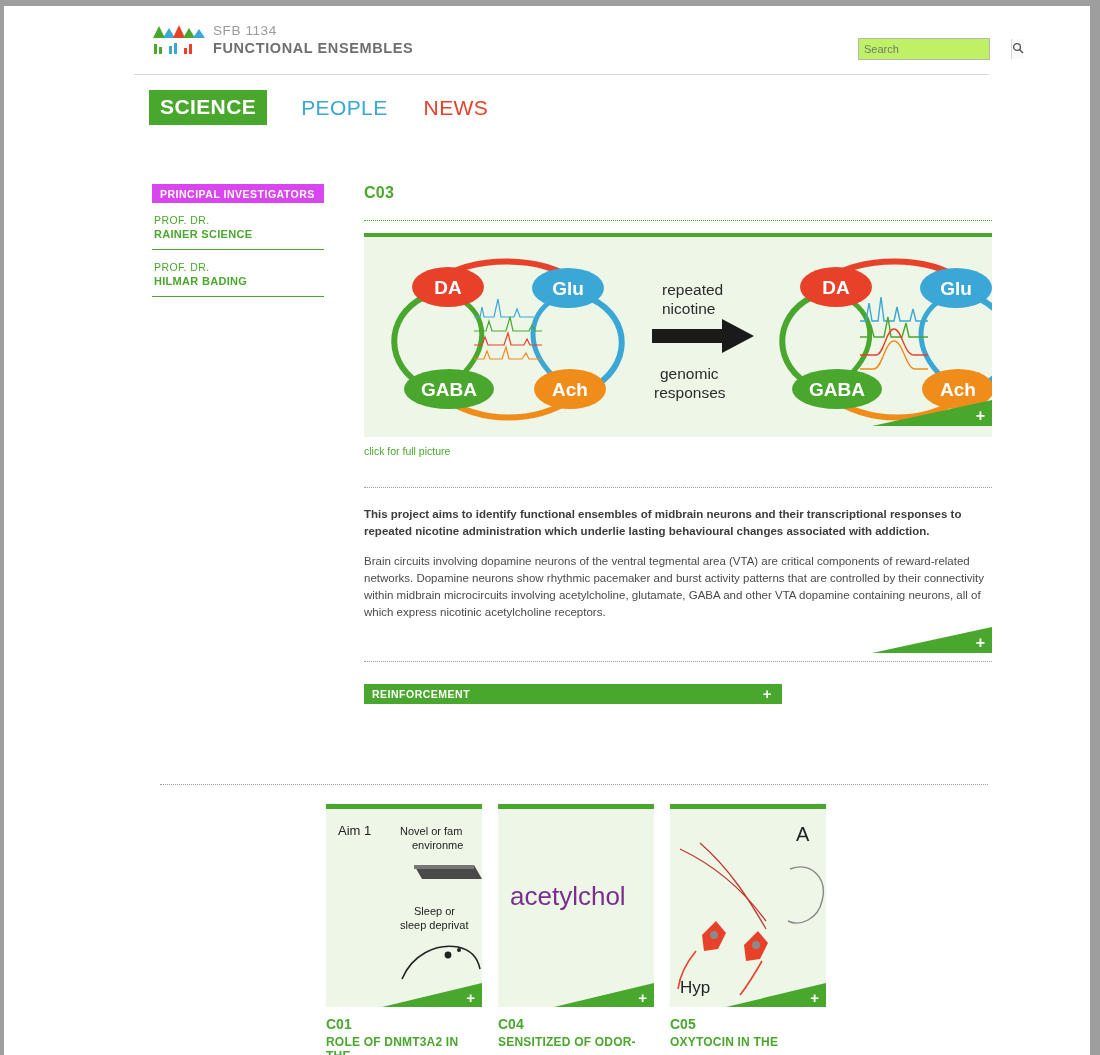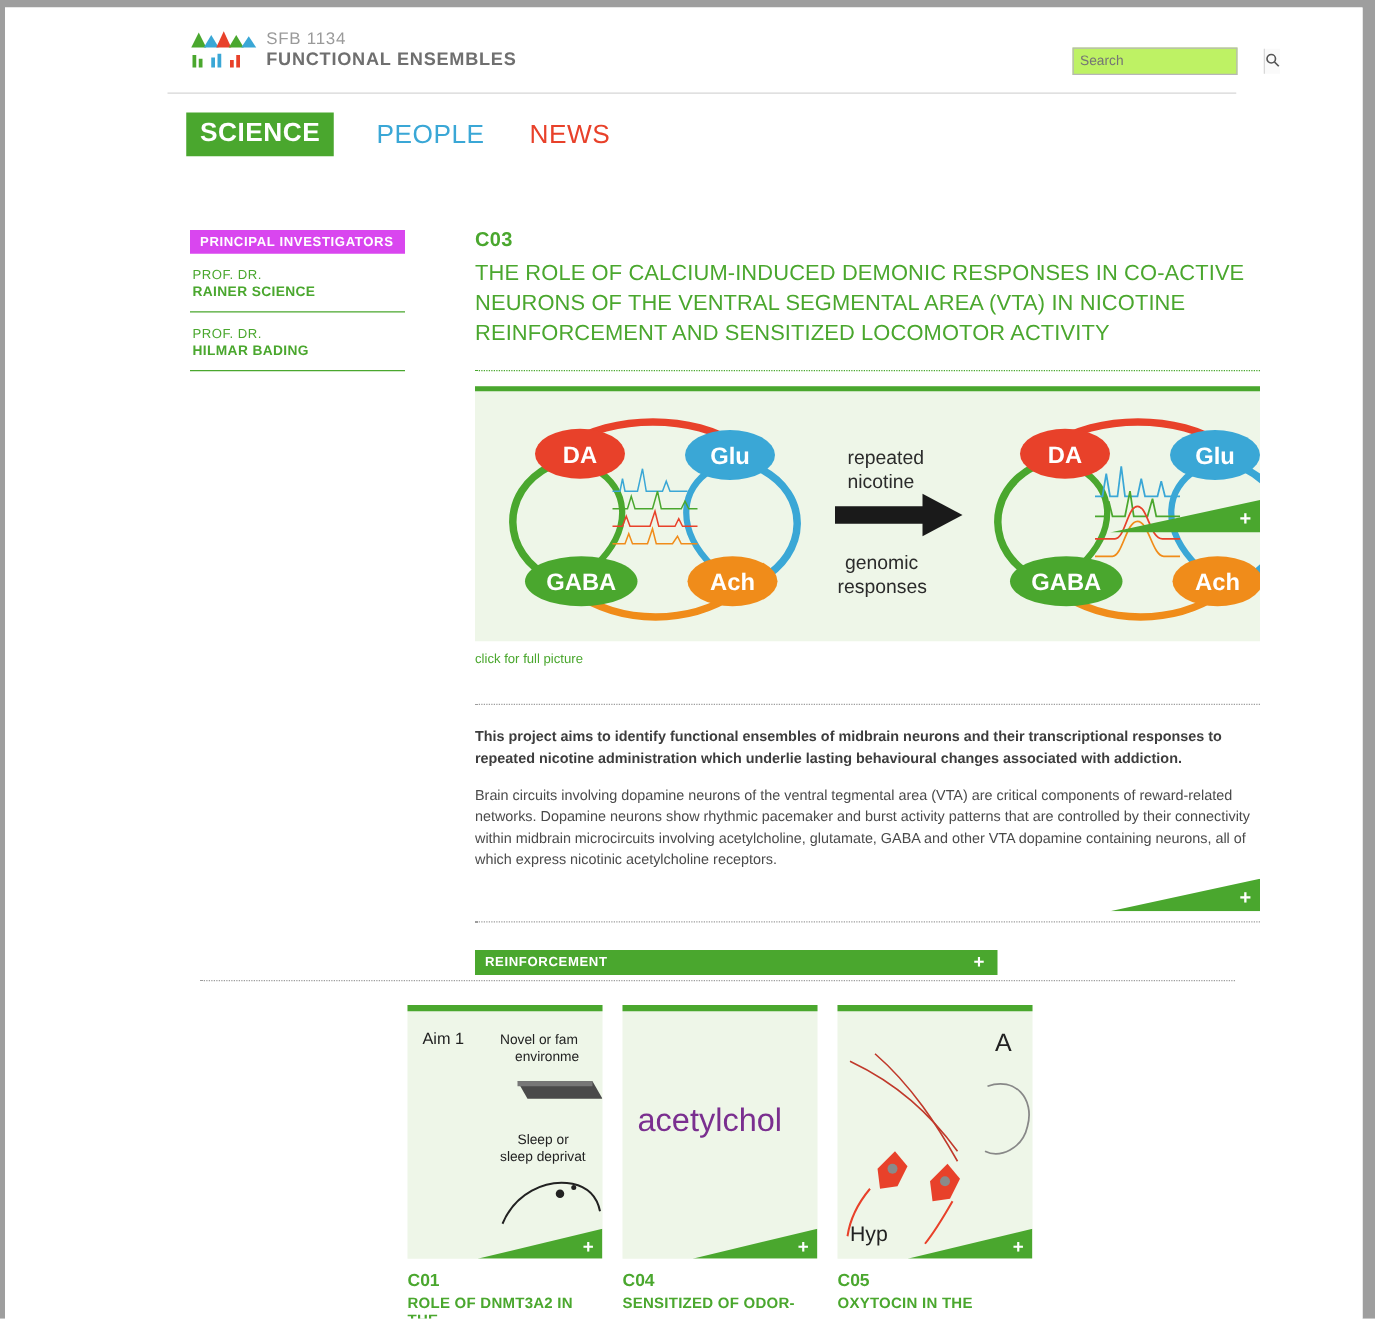--- a/index.html
+++ b/index.html
@@ -160,21 +160,21 @@
   }
   .pi-name {
     font-size: 11px;
     color: #4aa72e;
     font-weight: bold;
     letter-spacing: .3px;
     line-height: 14px;
   }
 
   
-  .article { position: absolute; left: 376px; top: 28px; width: 628px; }
+  .article { position: absolute; left: 360px; top: 28px; width: 628px; }
   .proj-code {
     font-size: 16px;
     color: #4aa72e;
     font-weight: bold;
     letter-spacing: .3px;
     margin-bottom: 4px;
   }
   .proj-title {
     font-size: 17.5px;
     color: #4aa72e;
@@ -404,21 +404,20 @@
           <div class="pi-name">RAINER SCIENCE</div>
         </div>
         <div class="pi-item">
           <div class="pi-title">PROF. DR.</div>
           <div class="pi-name">HILMAR BADING</div>
         </div>
       </div>
 
       <div class="article">
         <div class="proj-code">C03</div>
-        <div class="proj-title">THE ROLE OF CALCIUM-INDUCED DEMONIC RESPONSES IN CO-ACTIVE NEURONS OF THE VENTRAL SEGMENTAL AREA (VTA) IN NICOTINE REINFORCEMENT AND SENSITIZED LOCOMOTOR ACTIVITY</div>
 
         <div class="dotted"></div>
 
         <div class="figure">
           <svg width="628" height="200" viewBox="0 0 628 200">
 
             <g>
               <path d="M60,60 C20,80 20,130 62,150" fill="none" stroke="#4aa72e" stroke-width="6"></path>
               <path d="M72,44 C110,18 175,18 212,44" fill="none" stroke="#e8412a" stroke-width="6"></path>
               <path d="M228,62 C268,82 268,130 226,152" fill="none" stroke="#3aa7d6" stroke-width="6"></path>

